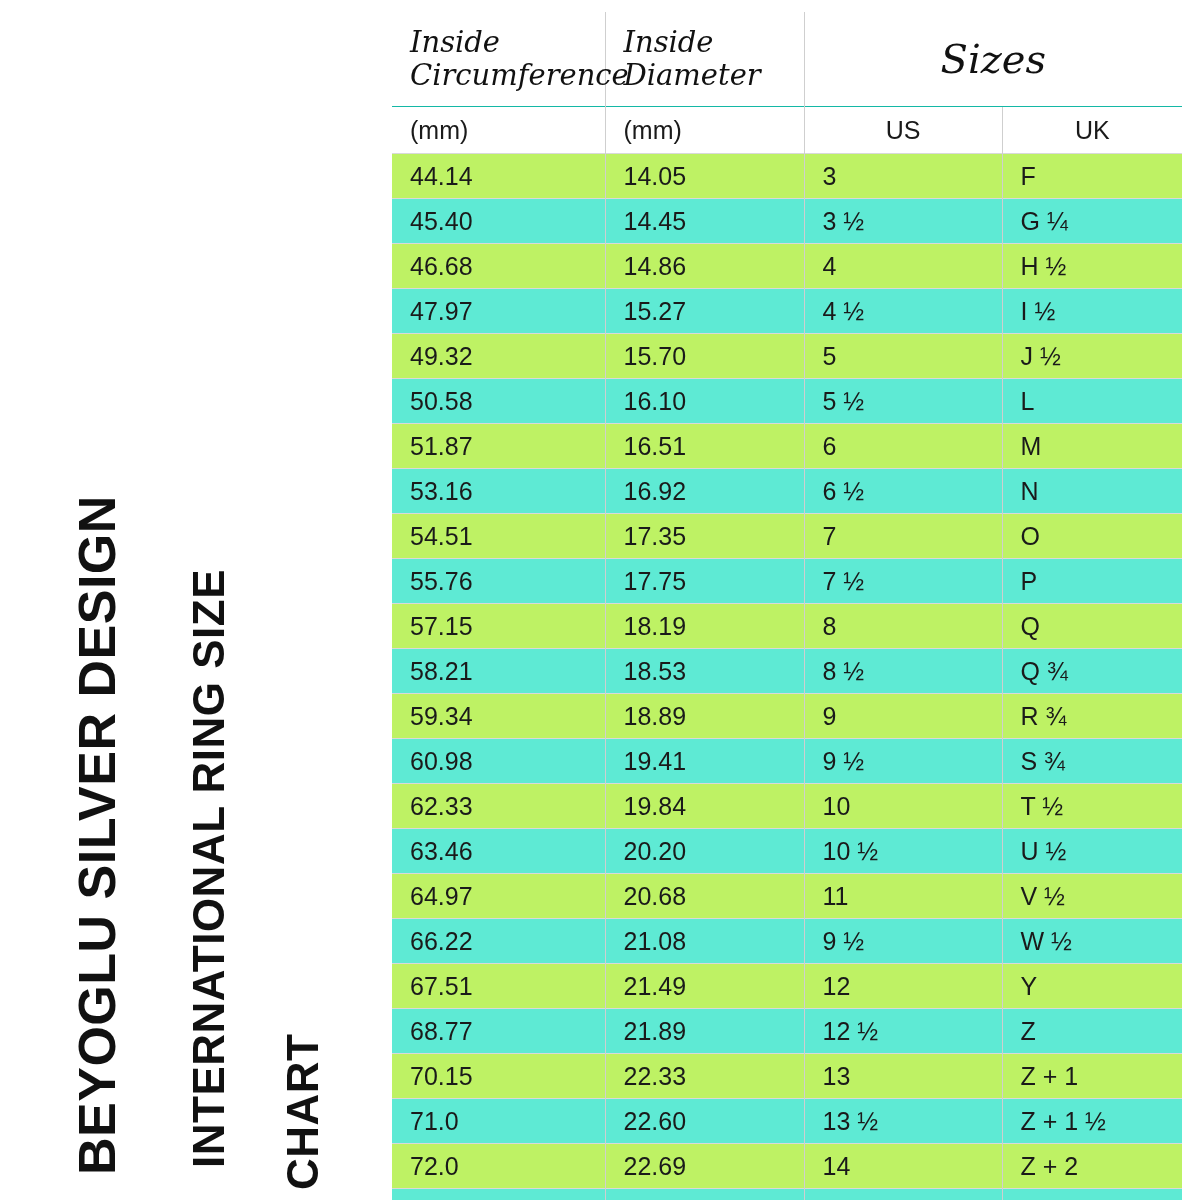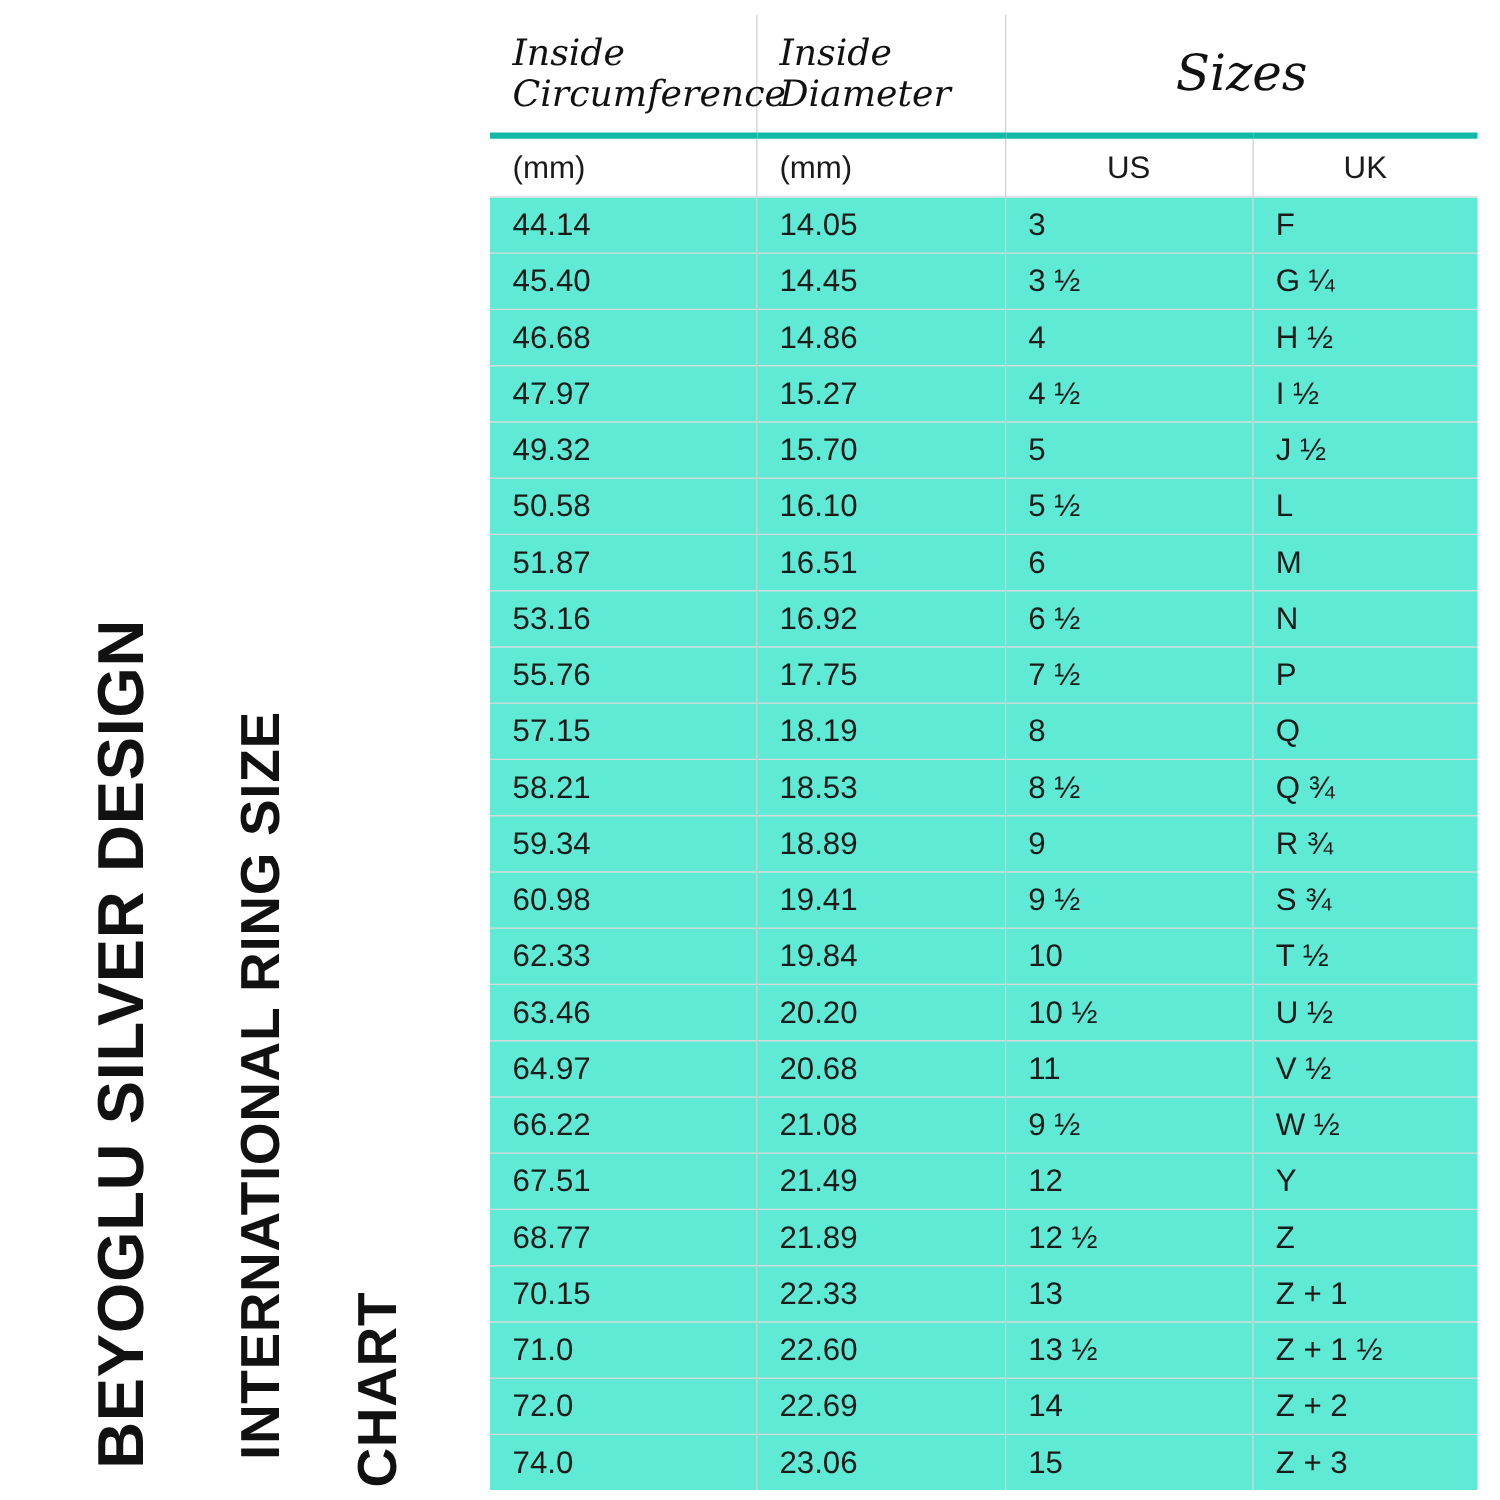--- a/index.html
+++ b/index.html
@@ -101,37 +101,37 @@
     text-align: center;
   }
 
   .unit-row td {
     height: 46px;
     font-size: 25px;
     color: #1a1a1a;
     padding: 0 0 0 18px;
     vertical-align: middle;
     background: #ffffff;
-    border-top: 5px solid #14b8a6;
+    border-top: 1px solid #14b8a6;
   }
   .unit-row td.ctr {
     text-align: center;
     padding-left: 0;
   }
 
   tbody.data tr td {
     height: 44px;
     font-size: 25px;
     color: #1a1a1a;
     padding: 0 0 0 18px;
     vertical-align: middle;
     border-top: 1px solid #d9d9d9;
   }
   tbody.data tr.alt td {
-    background: #5eead4;
+    background: #bef264;
   }
   tbody.data tr.plain td {
     background: #5eead4;
   }
 
   
   table.size-table td.sep {
     border-left: 1px solid #cfcfcf;
   }
 </style>
@@ -211,20 +211,26 @@
             <td class="sep">16.51</td>
             <td class="sep">6</td>
             <td class="sep">M</td>
           </tr>
           <tr class="plain">
             <td>53.16</td>
             <td class="sep">16.92</td>
             <td class="sep">6 ½</td>
             <td class="sep">N</td>
           </tr>
+          <tr class="alt">
+            <td>54.51</td>
+            <td class="sep">17.35</td>
+            <td class="sep">7</td>
+            <td class="sep">O</td>
+          </tr>
           <tr class="plain">
             <td>55.76</td>
             <td class="sep">17.75</td>
             <td class="sep">7 ½</td>
             <td class="sep">P</td>
           </tr>
           <tr class="alt">
             <td>57.15</td>
             <td class="sep">18.19</td>
             <td class="sep">8</td>

